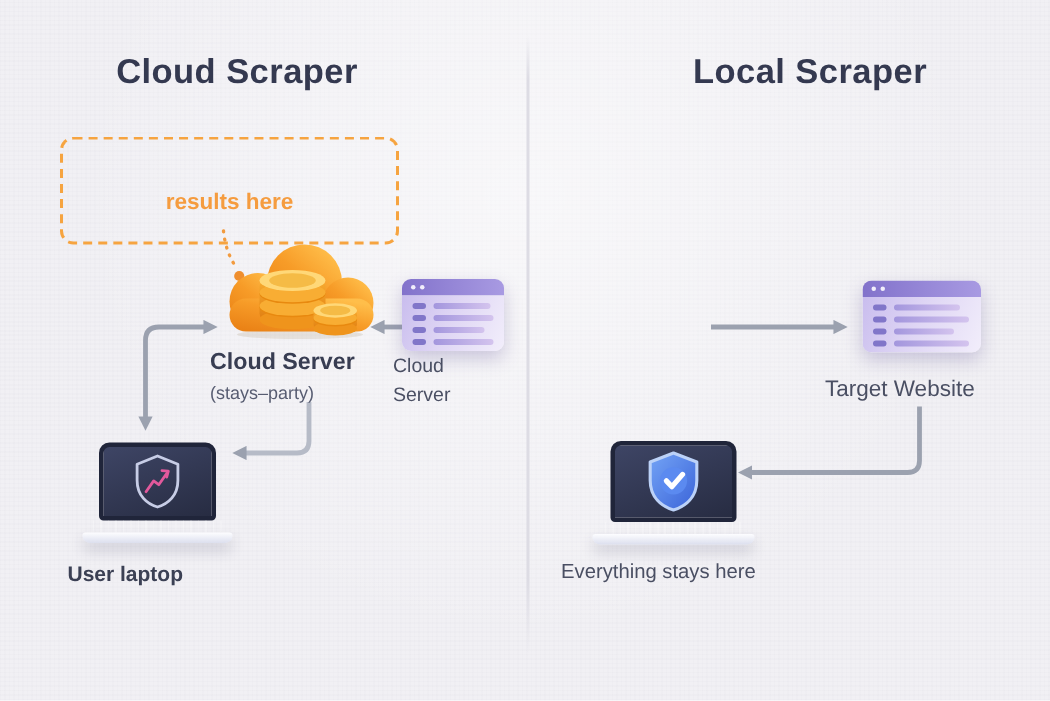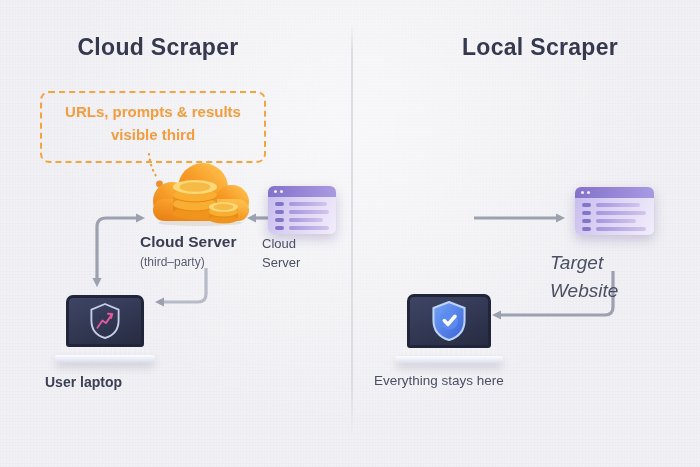--- a/index.html
+++ b/index.html
@@ -30,21 +30,21 @@
     color:#f59c3f;font-size:15px;font-weight:600;line-height:1.5;
     text-align:center;padding-top:8px;box-sizing:content-box;
   }
 
   .iconlabel{color:#4a4f63;text-align:left;line-height:1.45;}
   .lbl-server{left:140px;top:231px;width:120px;}
   .lbl-server .main{font-size:15.5px;font-weight:700;color:#383d52;display:block;}
   .lbl-server .sub{font-size:12px;color:#585d72;display:block;margin-top:1px;}
   .lbl-website-l{left:262px;top:235px;width:80px;font-size:13px;}
   .lbl-laptop-l{left:45px;top:374px;width:124px;font-size:14px;font-weight:600;color:#3b4054;text-align:left;}
-  .lbl-website-r{left:550px;top:249px;width:125px;font-size:19px;font-style:italic;}
+  .lbl-website-r{left:550px;top:249px;width:125px;font-size:15px;}
   .lbl-laptop-r{left:374px;top:371px;width:148px;font-size:13.5px;text-align:left;}
 
   
   .browser{border-radius:6px;overflow:hidden;box-shadow:0 5px 12px rgba(96,84,150,0.28);}
   .browser .bhead{
     height:11px;background:linear-gradient(90deg,#8272cb,#a89ae2);
     display:flex;align-items:center;padding-left:6px;gap:3px;
   }
   .browser .dot{width:3px;height:3px;border-radius:50%;background:#f1eefb;}
   .browser .bbody{
@@ -89,22 +89,22 @@
 <body>
 
 <div id="stage">
 
   <div class="abs divider"></div>
 
   <div class="abs panel-title title-left">Cloud Scraper</div>
   <div class="abs panel-title title-right">Local Scraper</div>
 
   <div class="abs callout">
-    <span>URLs, prompts &amp; results</span><br>
-    <span>visible third</span>
+    <br>
+    <span>results here</span>
   </div>
 
   <svg class="abs" style="left:138px;top:151px;" width="34" height="40" viewBox="0 0 34 40">
     <path d="M 11 3 C 12 13 15 21 20 28" fill="none" stroke="#f29b3f" stroke-width="2.2" stroke-linecap="round" stroke-dasharray="0.5 5"></path>
     <circle cx="21.5" cy="33" r="3.4" fill="#ef8e2e"></circle>
   </svg>
 
   <svg class="abs" style="left:0;top:0;" width="700" height="467" viewBox="0 0 700 467">
     <defs>
       <marker id="ah" viewBox="0 0 10 10" refX="2.5" refY="5" markerWidth="9.5" markerHeight="9.5" orient="auto-start-reverse" markerUnits="userSpaceOnUse">
@@ -152,21 +152,21 @@
       <ellipse cx="77.5" cy="58" rx="14.5" ry="4.6" fill="#ef941c"></ellipse>
       <ellipse cx="77.5" cy="52" rx="14.5" ry="4.6" fill="#e8890f"></ellipse>
       <ellipse cx="77.5" cy="51" rx="14.5" ry="4.6" fill="#f8ad33"></ellipse>
       <ellipse cx="77.5" cy="46" rx="14.5" ry="4.8" fill="#ffd878"></ellipse>
       <ellipse cx="77.5" cy="46" rx="10" ry="3.2" fill="#f5bb46"></ellipse>
     </g>
   </svg>
 
   <div class="abs iconlabel lbl-server">
     <span class="main">Cloud Server</span>
-    <span class="sub">(third–party)</span>
+    <span class="sub">(stays–party)</span>
   </div>
 
   <div class="abs browser browser-l">
     <div class="bhead">
       <span class="dot"></span>
       <span class="dot"></span>
     </div>
     <div class="bbody">
       <div class="brow">
           <span class="tick"></span>

